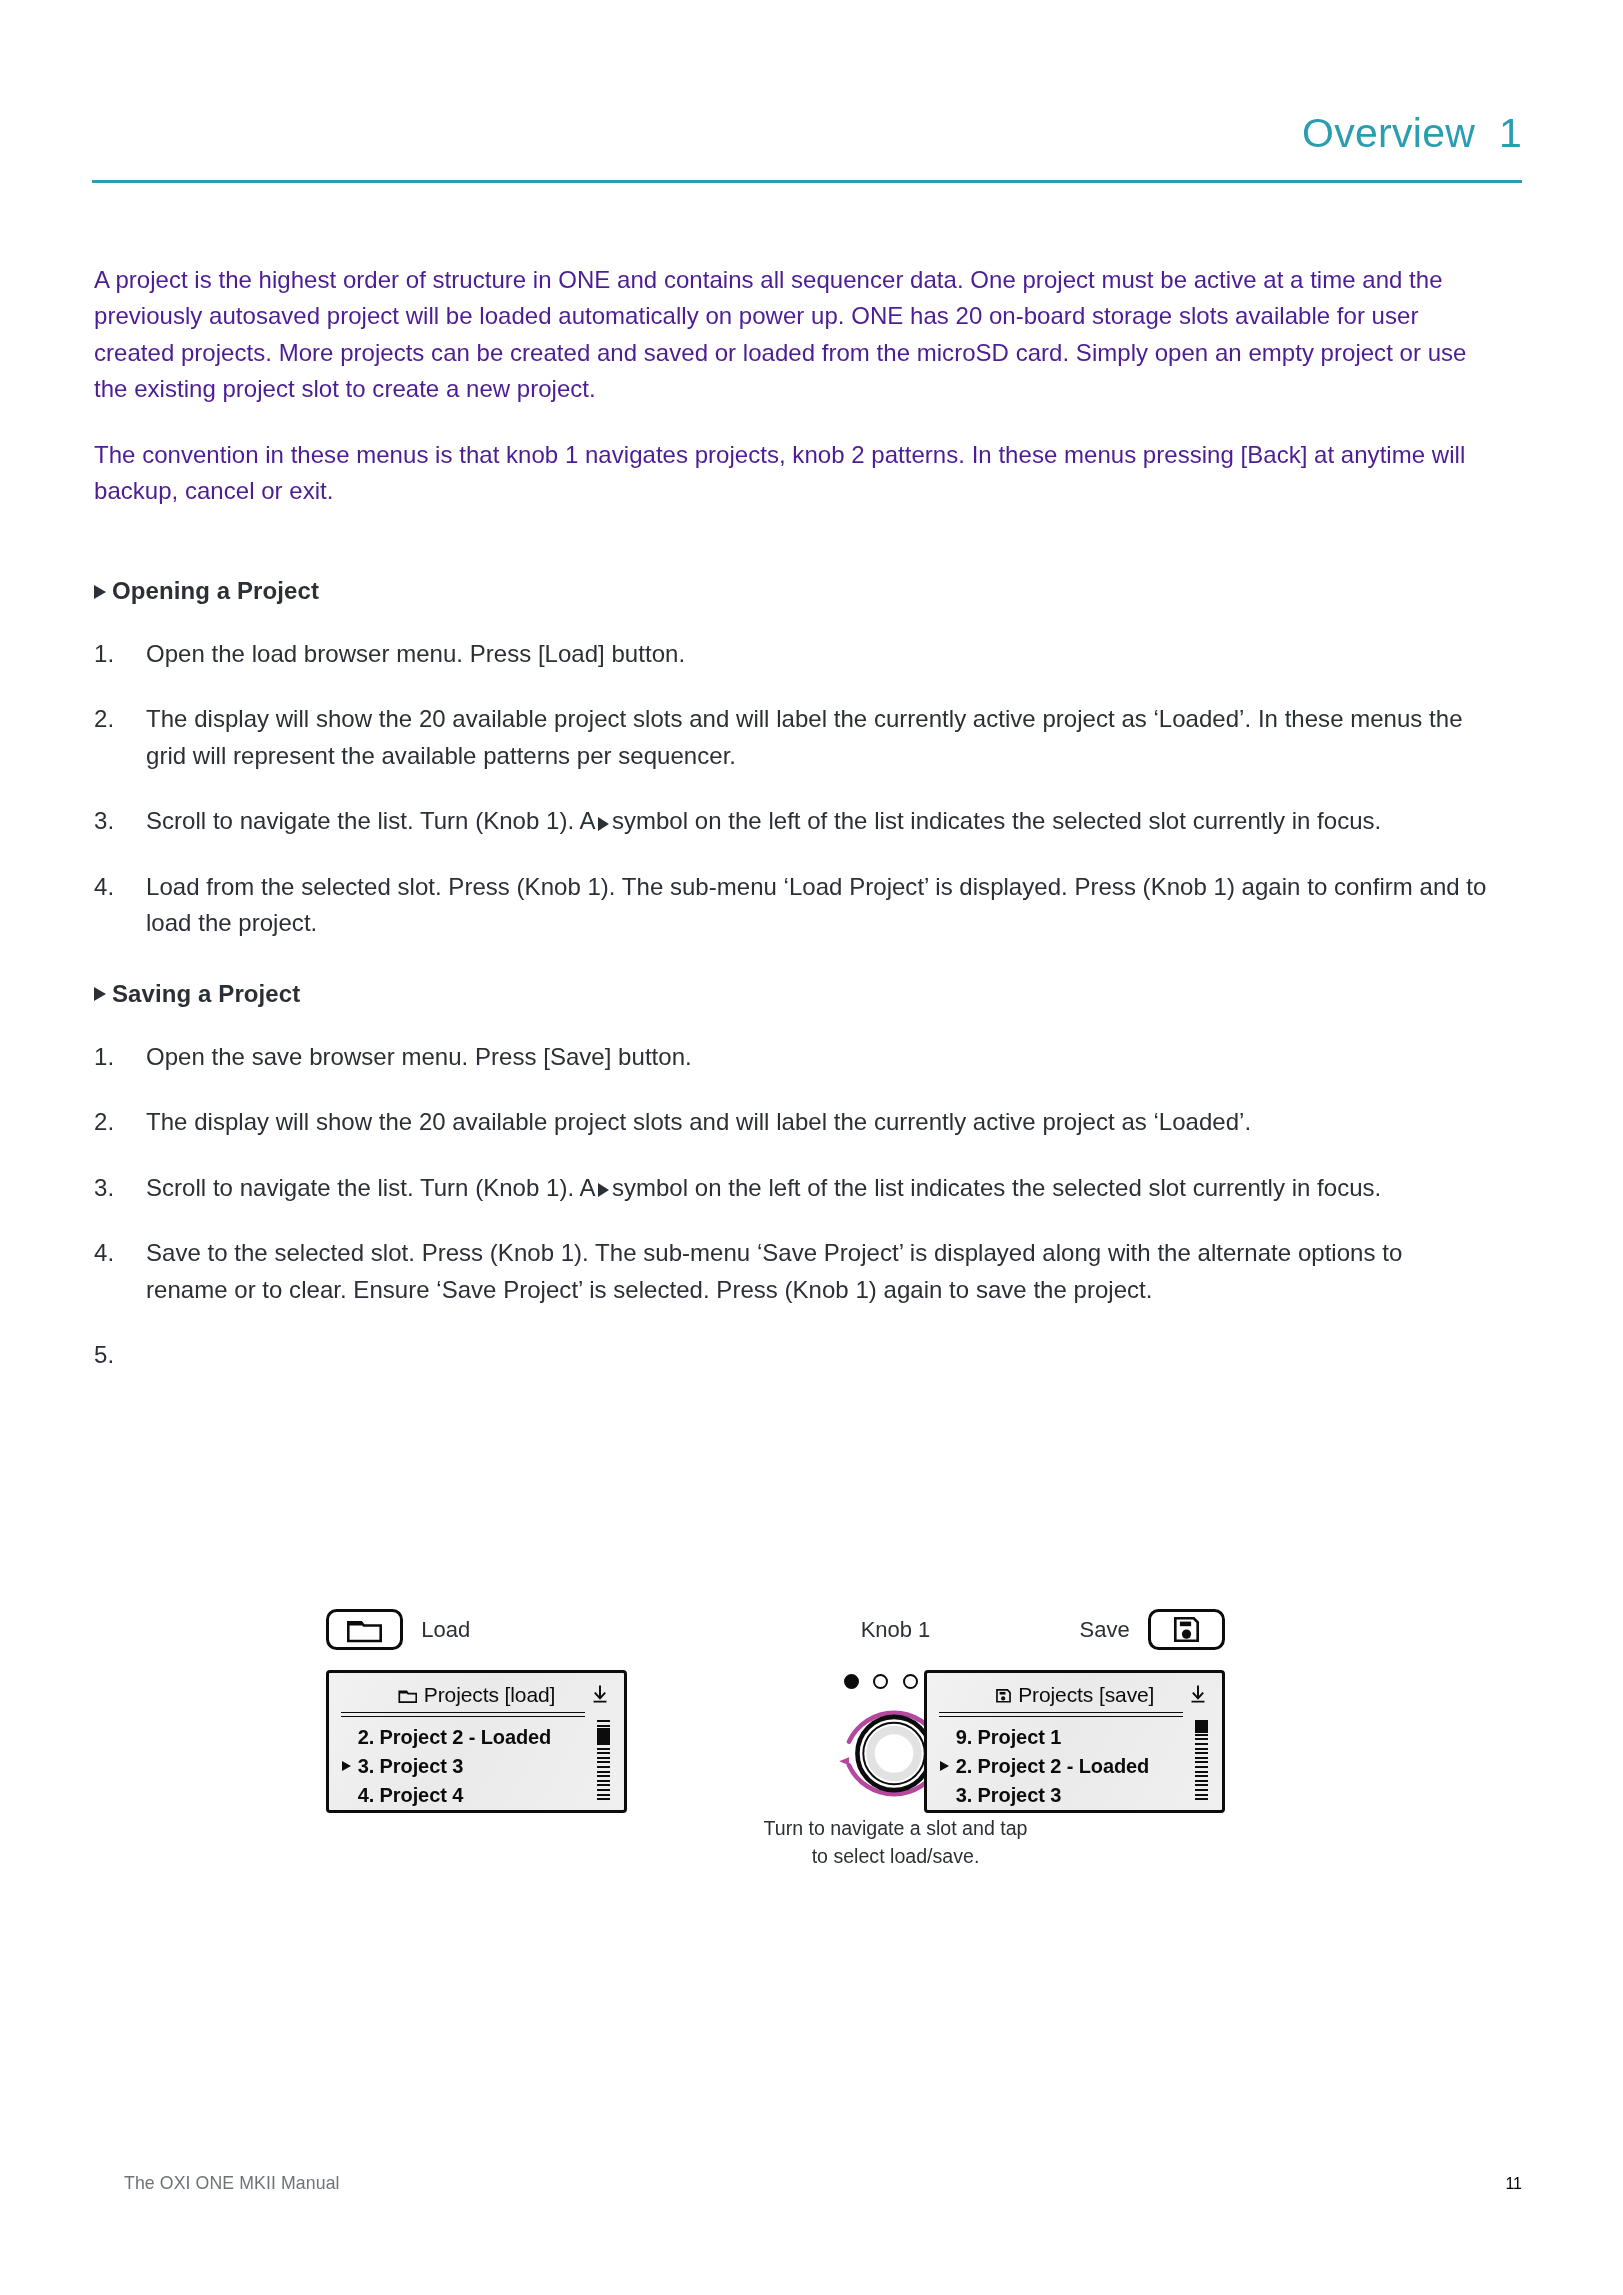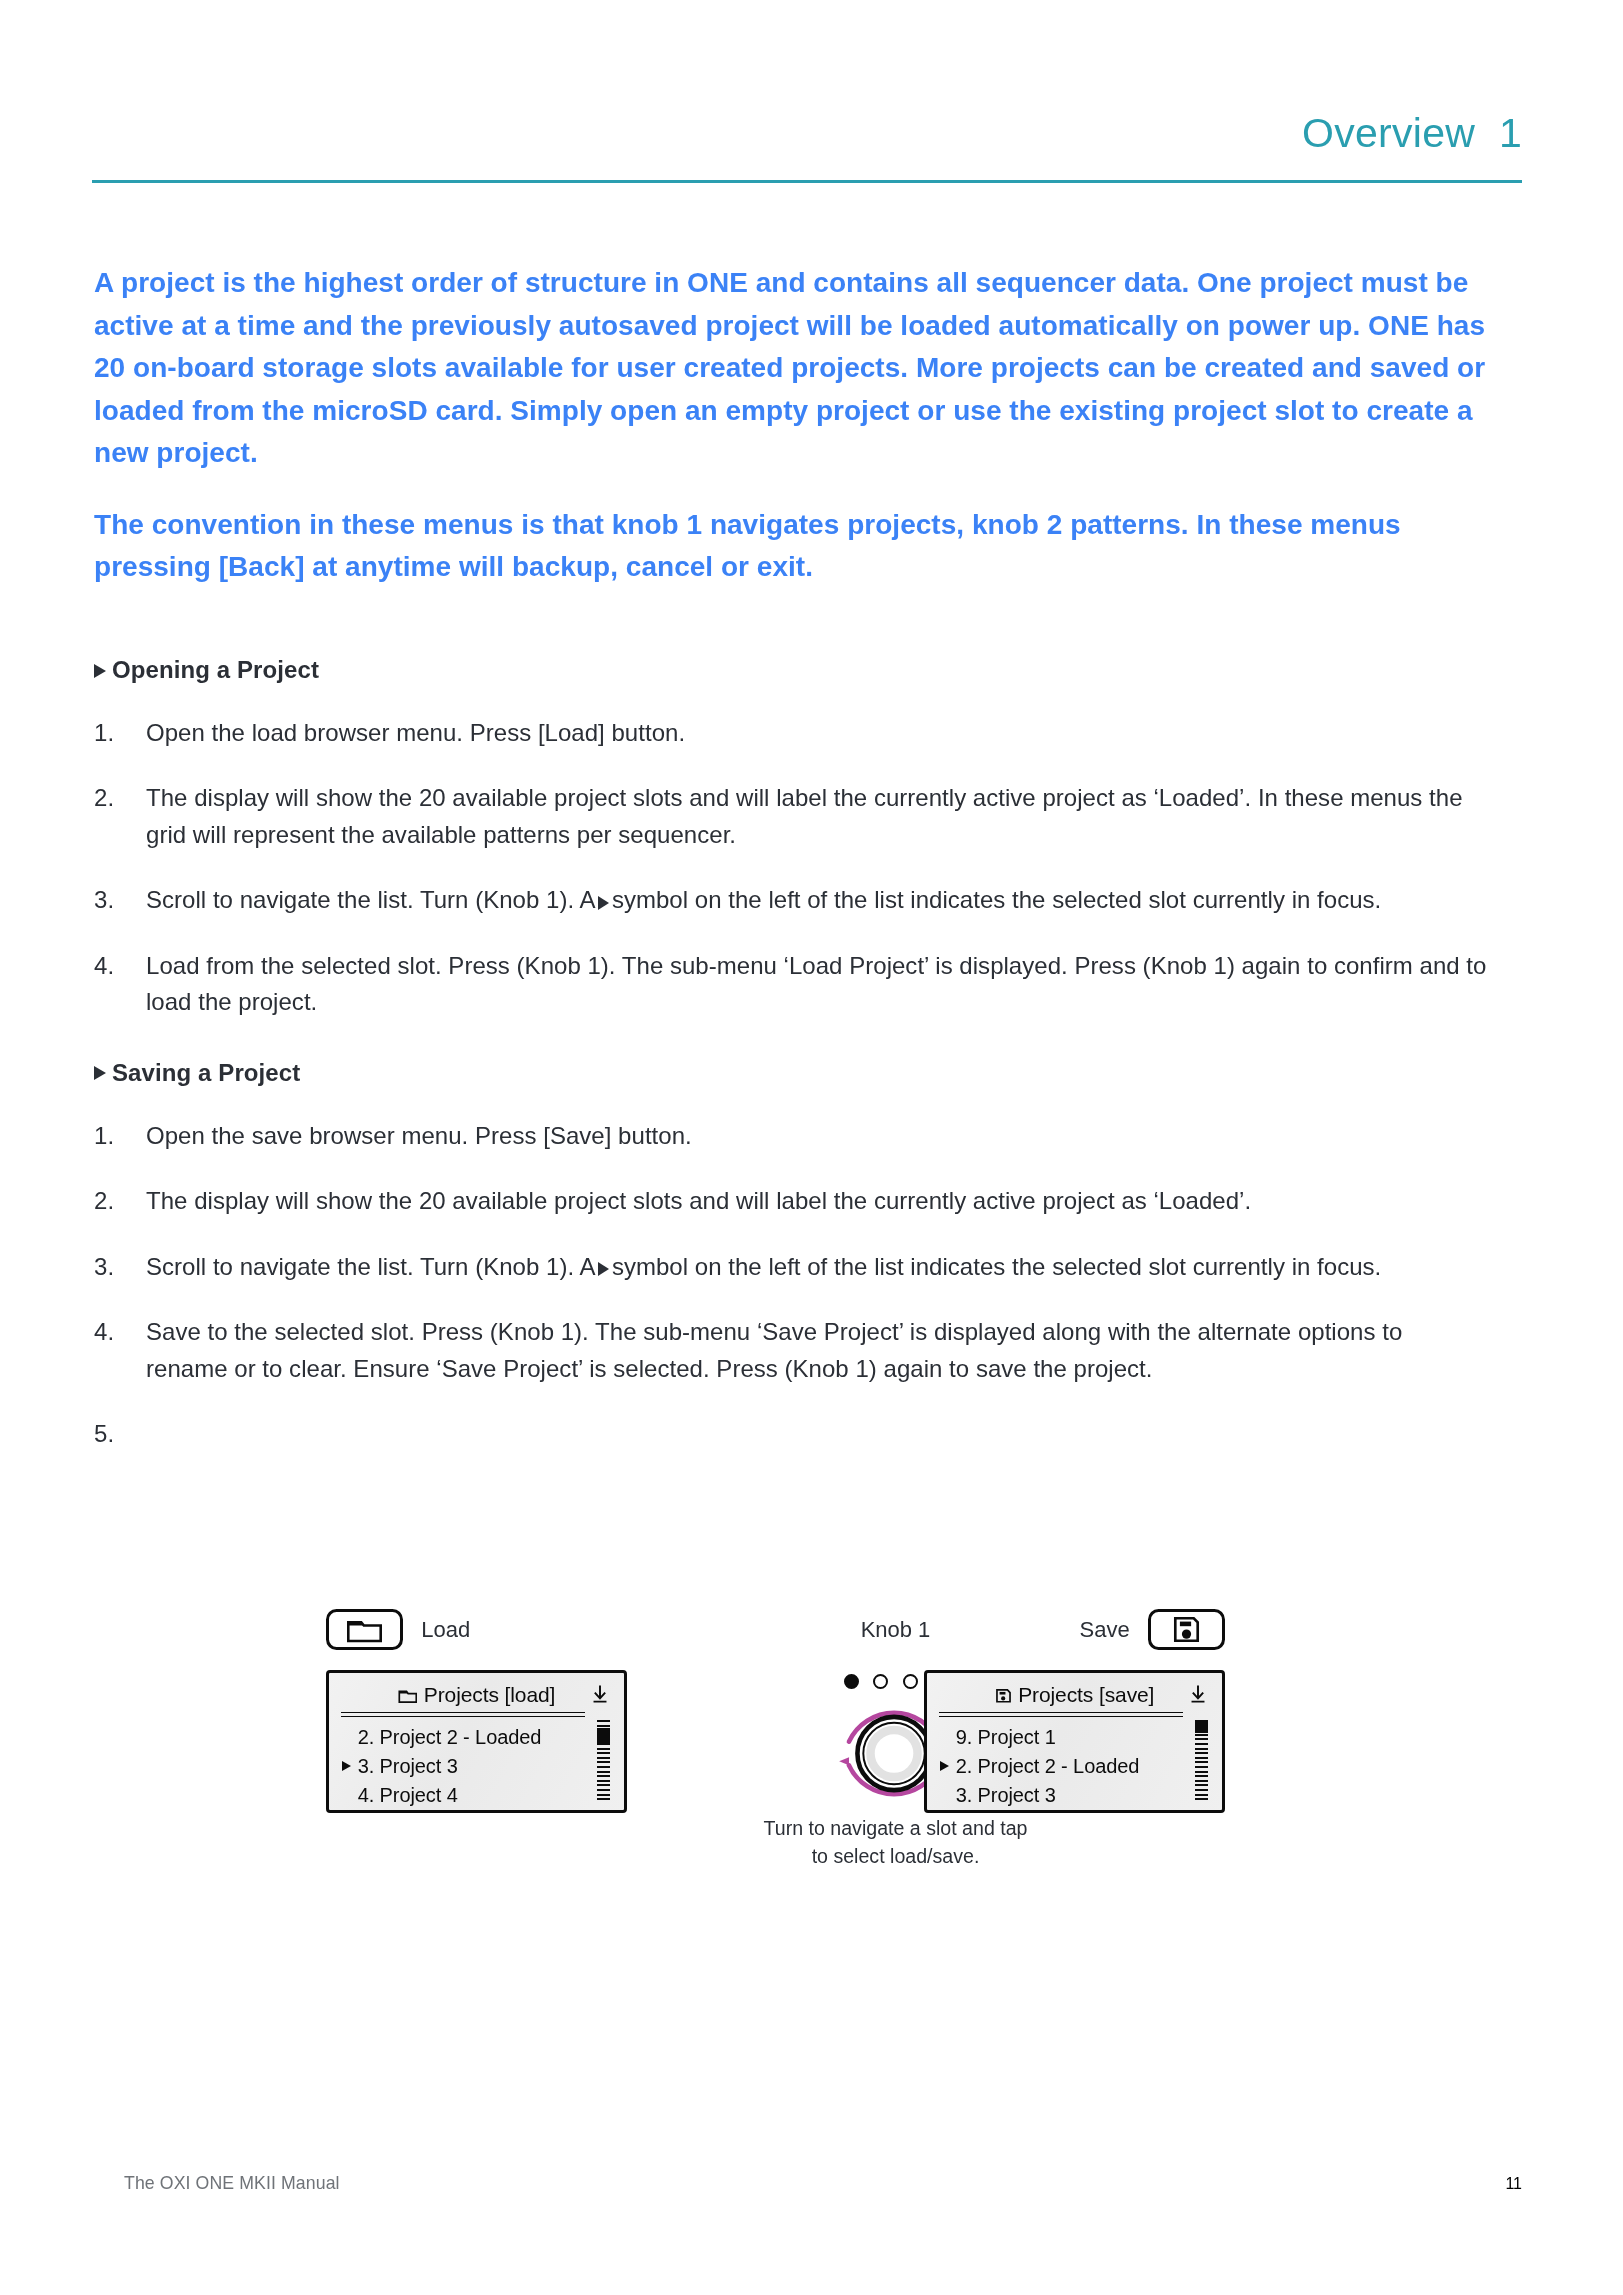--- a/index.html
+++ b/index.html
@@ -58,26 +58,25 @@
     width: 1394px;
   }
   h2.section-title {
     font-size: 30px;
     font-weight: bold;
     color: #2b2f36;
     margin: 0 0 41px 0;
     letter-spacing: 0.1px;
   }
   p.body-text {
-    font-size: 28px;
+    font-size: 24px;
     line-height: 1.52;
     margin: 0 0 29px 0;
-    color: #3b82f6;
+    color: #4c1d95;
     letter-spacing: 0.03px;
-    font-weight: bold;
   }
 
   h3.subsection {
     font-size: 24px;
     font-weight: bold;
     color: #2b2f36;
     margin: 0 0 31px 0;
     display: flex;
     align-items: center;
     gap: 6px;
@@ -239,21 +238,21 @@
     display: flex;
     align-items: center;
   }
   .slot .sel .tri {
     width: 0; height: 0;
     border-left: 9.2px solid #0c0c0c;
     border-top: 5.9px solid transparent;
     border-bottom: 5.9px solid transparent;
   }
   .slot .sel.empty { width: 14.4px; }
-  .slot .slot-text { padding-left: 1.3px; }
+  .slot .slot-text { padding-left: 1.3px; font-weight: bold; }
 
   
   .scrollbar {
     position: absolute;
     right: 14.4px;
     top: 47px;
     width: 13px;
     bottom: 6.5px;
   }
   .ladder {

